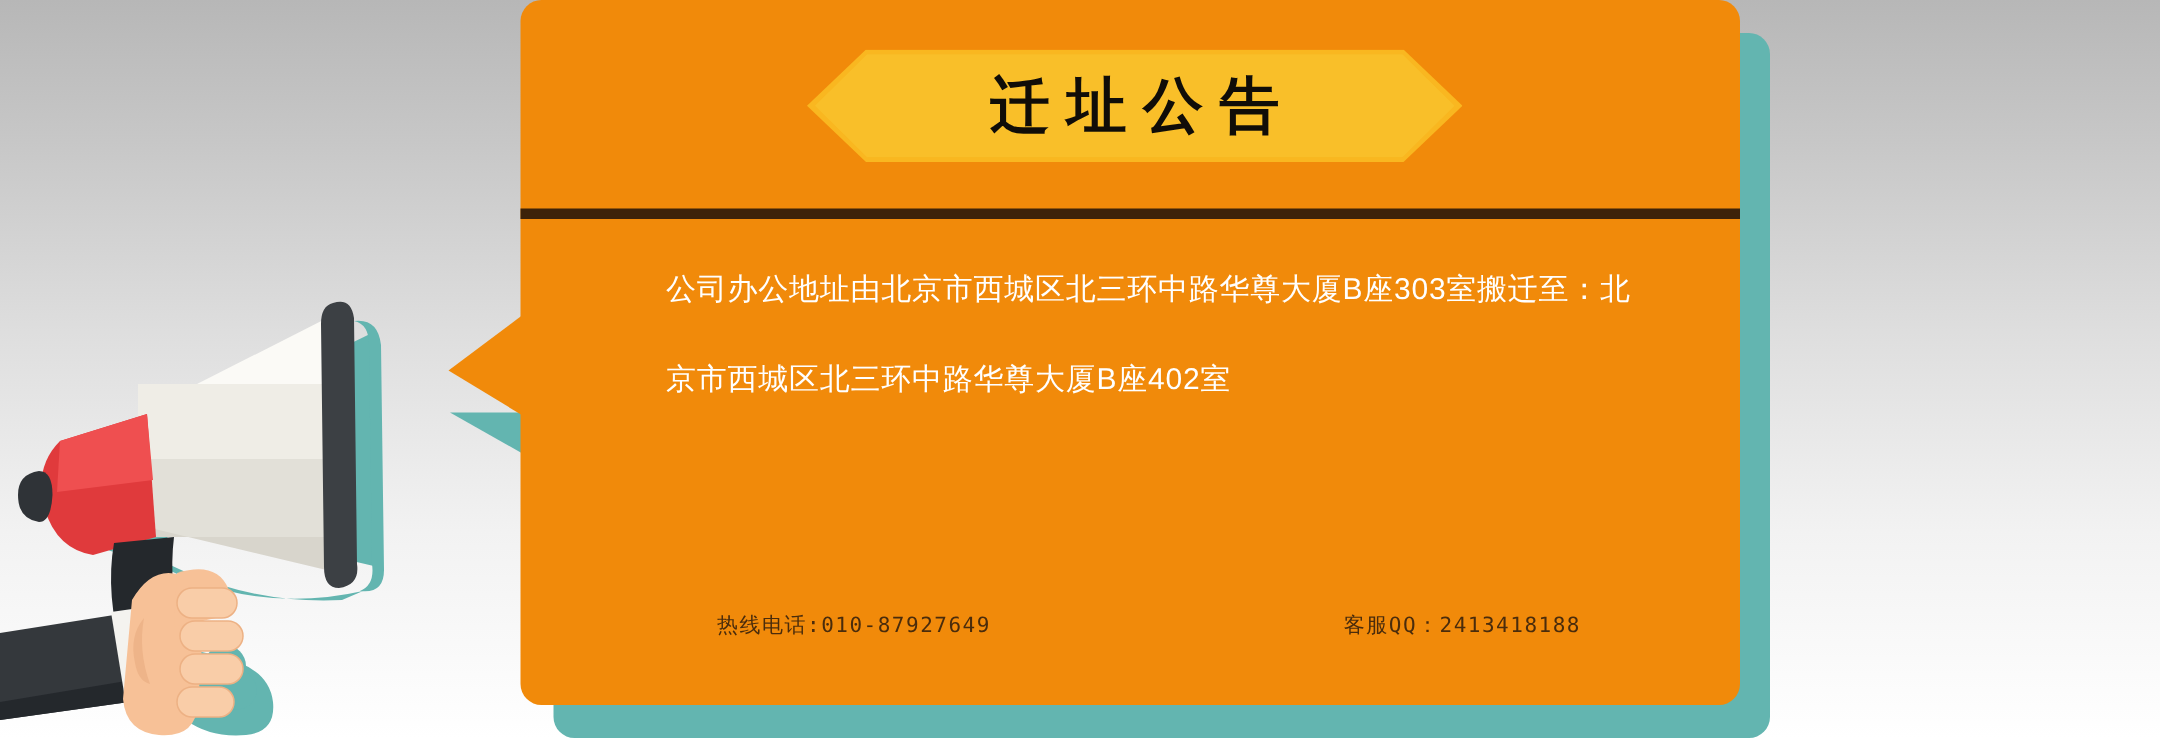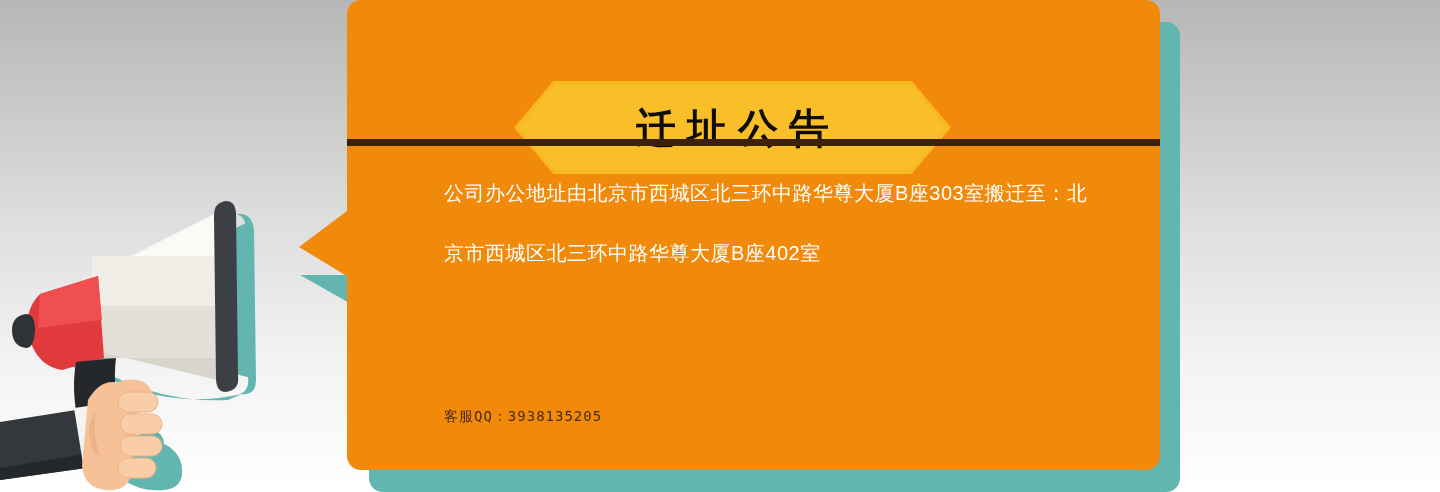--- a/index.html
+++ b/index.html
@@ -59,25 +59,24 @@
     width: 0;
     height: 0;
     border-top: 42px solid transparent;
     border-bottom: 34px solid transparent;
     border-right: 56px solid #f18a0a;
   }
 
   
   .title-wrap {
     position: absolute;
-    left: 514px;
+    left: 538px;
     top: 33px;
     width: 437px;
-    height: 93px;
-    margin-top: 48px;
+    height: 75px;
   }
   .hex {
     position: absolute;
     inset: 0;
     background: #f9b720;
     clip-path: polygon(9% 0%, 91% 0%, 100% 50%, 91% 100%, 9% 100%, 0% 50%);
   }
   .hex-edge {
     position: absolute;
     left: 1px;
@@ -216,16 +215,17 @@
     <div class="hex"></div>
     <div class="hex-edge"></div>
     <div class="title-text">迁址公告</div>
   </div>
 
   <div class="divider"></div>
 
   <div class="body-copy">公司办公地址由北京市西城区北三环中路华尊大厦B座303室搬迁至：北京市西城区北三环中路华尊大厦B座402室</div>
 
   <div class="footer">
-    <span class="qq">客服QQ：3938135205</span>
+    <span class="hotline">热线电话:010-87927649</span>
+    <span class="qq">客服QQ：2413418188</span>
   </div>
 
 </div>
 
 </body></html>

